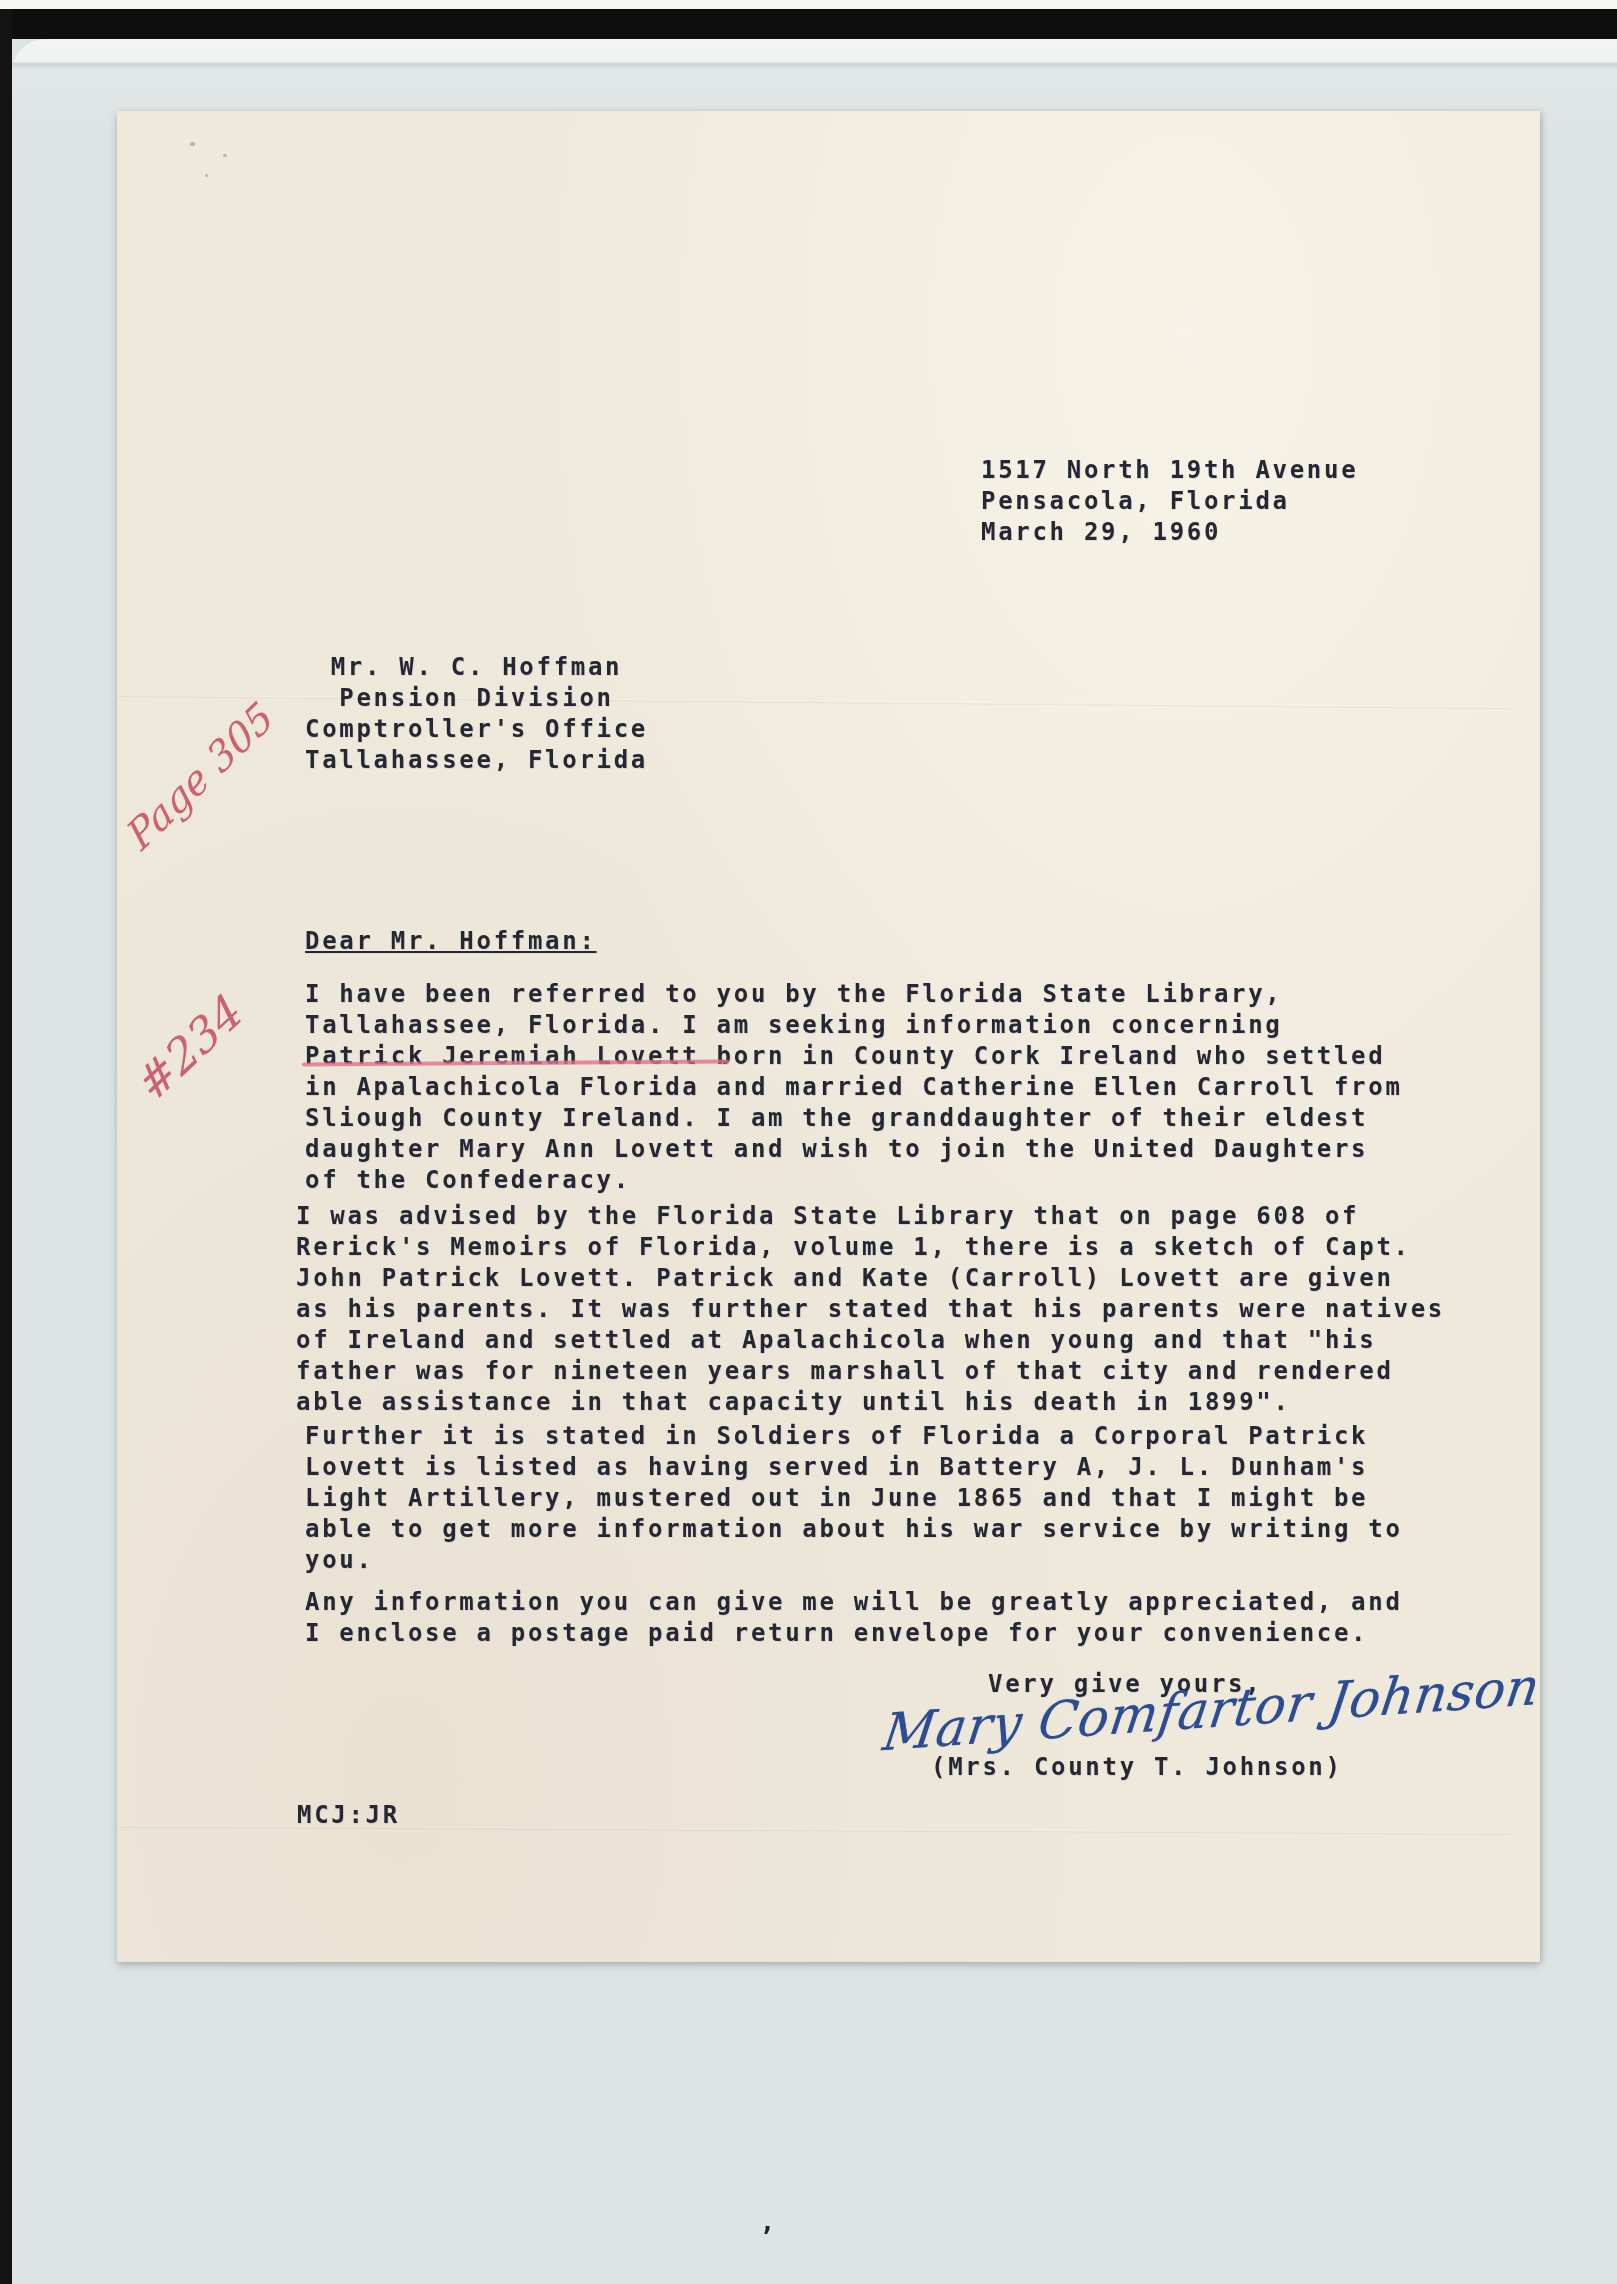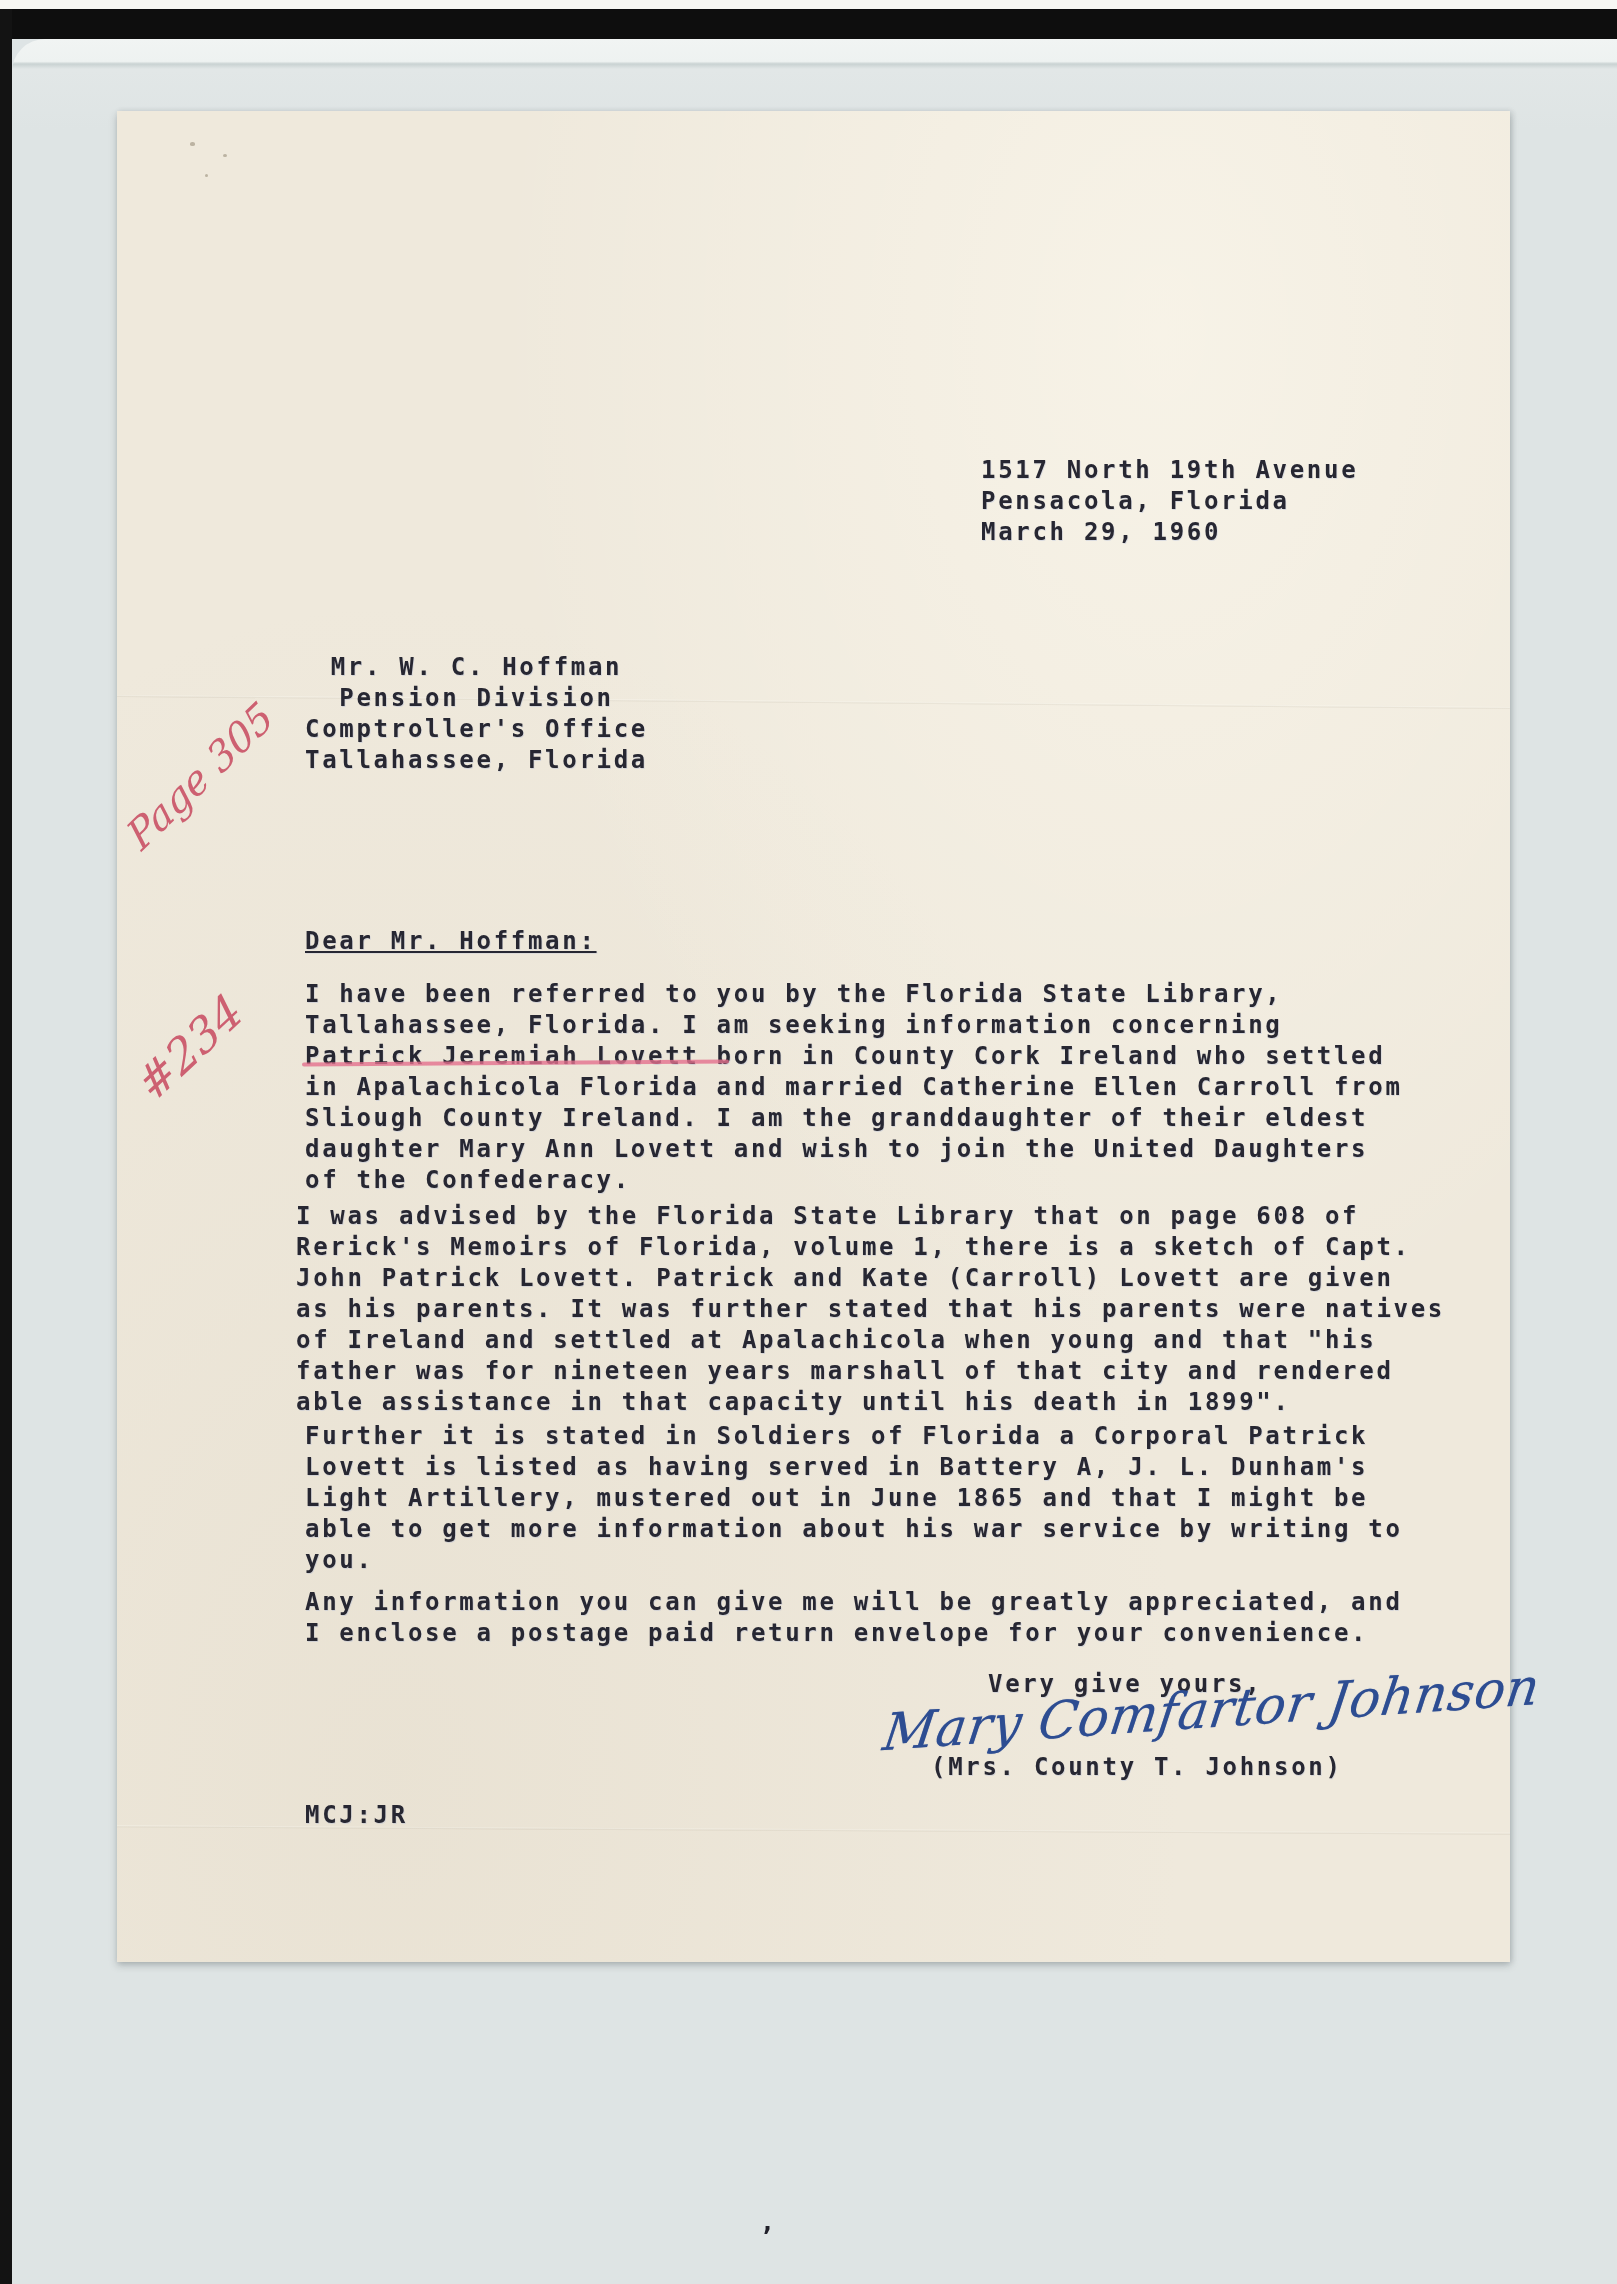--- a/index.html
+++ b/index.html
@@ -20,20 +20,21 @@
     background:linear-gradient(180deg,#f1f4f3 0px,#eef2f1 22.4px,#c9d2d2 25px,#e2e7e7 30px,#dee4e4 90px,#dee4e4 100%);
   }
   
   .paper{
     position:absolute;left:117px;top:111px;width:1393px;height:1851px;
     background:
       radial-gradient(ellipse at 75% 12%, rgba(255,252,242,0.5), rgba(255,252,242,0) 45%),
       radial-gradient(ellipse at 20% 90%, rgba(216,206,186,0.25), rgba(216,206,186,0) 50%),
       #efe9dc;
     box-shadow:0 3.7px 7.5px rgba(55,65,70,0.28), 2.2px 0 5.2px rgba(55,65,70,0.14);
+    padding-left:30px;
   }
   .crease{position:absolute;left:0;width:1393px;height:2.2px;
     background:linear-gradient(180deg, rgba(255,255,250,0.6), rgba(170,160,140,0.35));
     opacity:.6;}
   .crease.c1{top:590px;transform:rotate(0.5deg);}
   .crease.c2{top:1718px;transform:rotate(0.3deg);}
   .speck{position:absolute;border-radius:50%;background:#9a8f7c;opacity:.6;}
 
   
   .typed{
@@ -48,21 +49,21 @@
   .blk-sender{left:864px;top:344px;}
   .blk-date{left:864px;top:406px;}
   .blk-recipient{left:188px;top:541px;text-align:center;}
   .blk-salutation{left:188px;top:815px;text-decoration:underline;}
   .blk-p1{left:188px;top:868px;}
   .blk-p2{left:179px;top:1090px;}
   .blk-p3{left:188px;top:1310px;}
   .blk-p4{left:188px;top:1476px;}
   .blk-closing{left:871px;top:1558px;}
   .blk-sig-typed{left:814px;top:1641px;}
-  .blk-initials{left:188px;top:1689px;}
+  .blk-initials{left:180px;top:1689px;}
 
   
   .red-script{
     position:absolute;
     font-family:"DejaVu Serif", serif;
     font-style:italic;
     color:#c8495f;
     opacity:.85;
     white-space:nowrap;
   }

